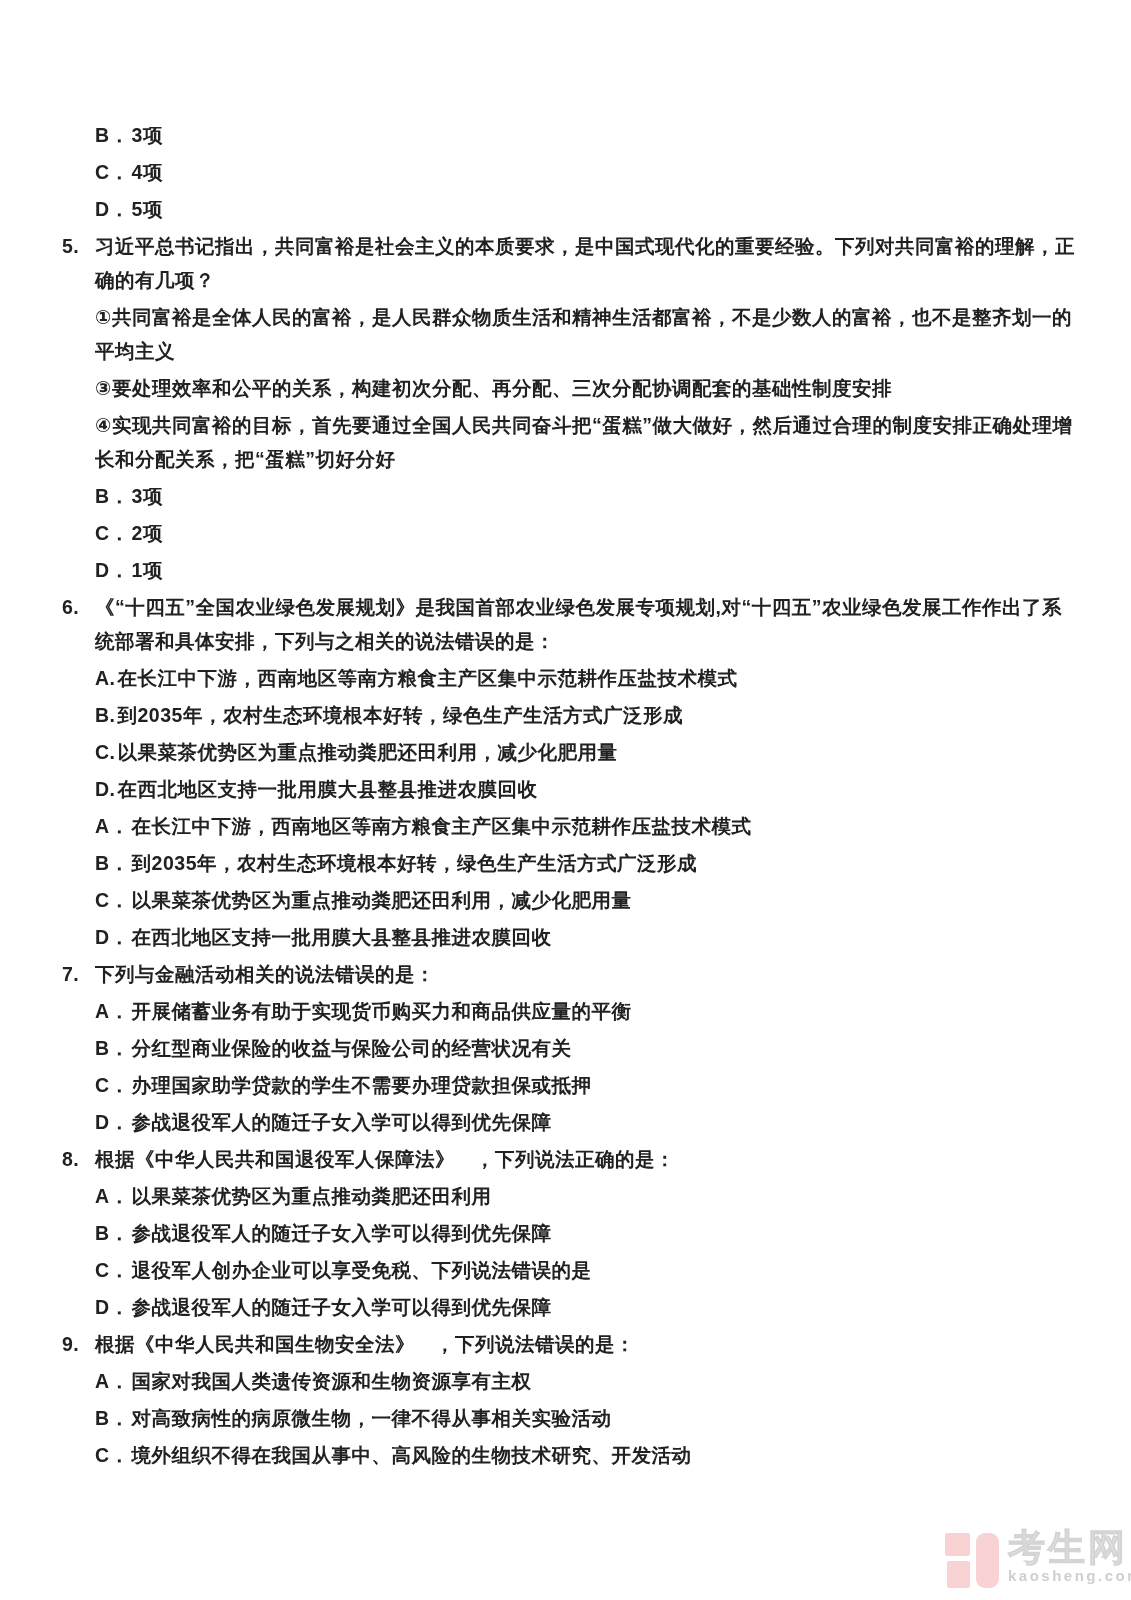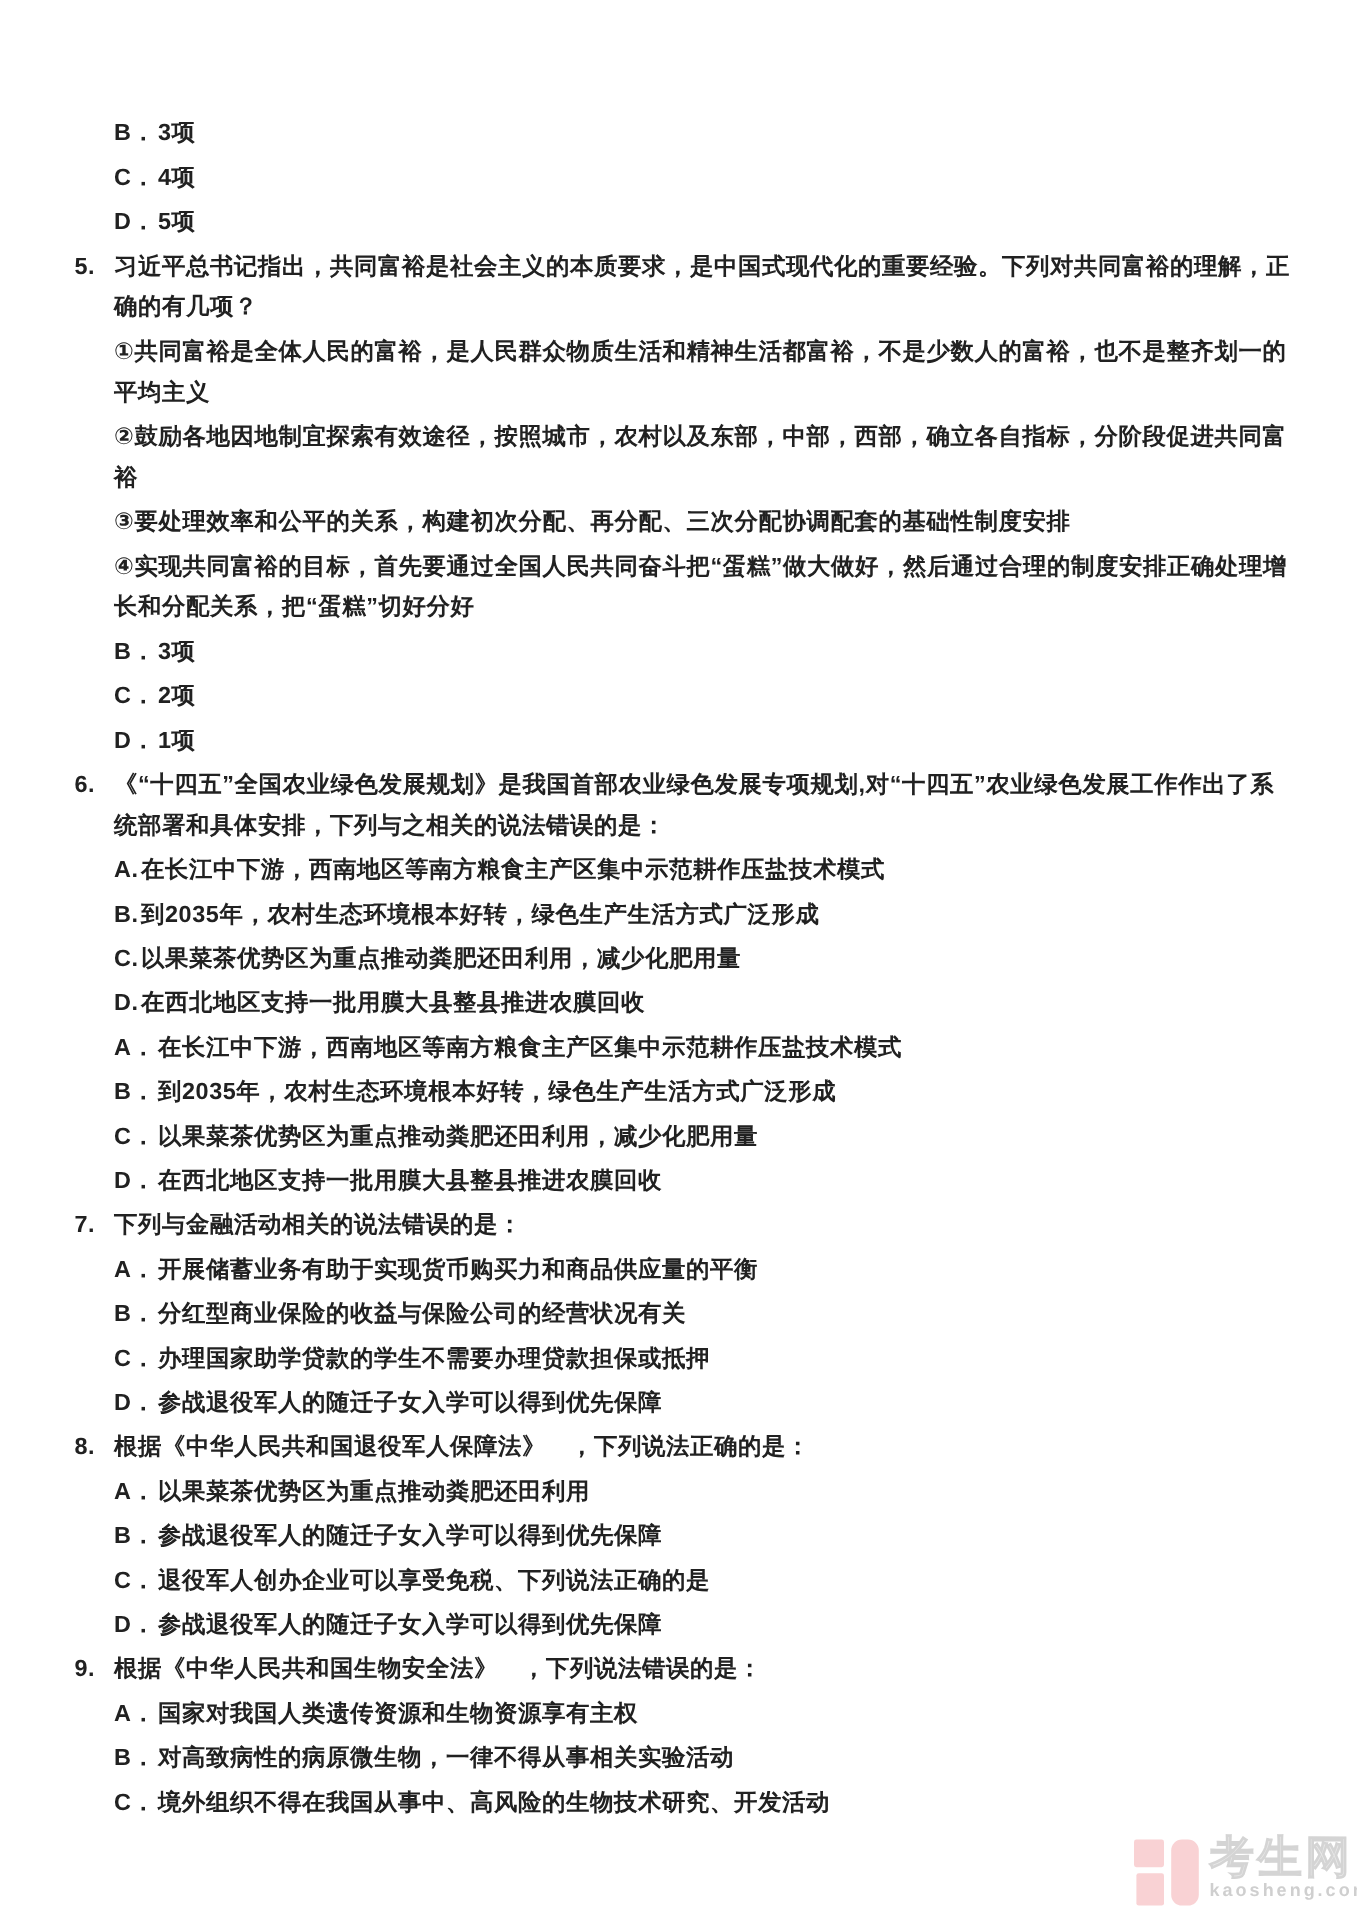--- a/index.html
+++ b/index.html
@@ -5,21 +5,21 @@
   html, body { margin: 0; padding: 0; }
   body {
     width: 1131px; height: 1600px;
     background: #ffffff;
     color: #212121;
     font-family: "Liberation Sans", "DejaVu Sans", sans-serif;
     font-weight: 600;
     position: relative;
     overflow: hidden;
   }
-  #questions { padding: 92px 54px 0 95px; }
+  #questions { padding: 92px 54px 0 95px; margin-top: 24px; }
   .question { margin-top: 2px; }
   .question p {
     margin: 0 0 3px 0;
     font-size: 19.5px;
     line-height: 34px;
     letter-spacing: 0.5px;
   }
   .stem { position: relative; margin-top: 3px !important; }
   .qnum {
     position: absolute;
@@ -63,21 +63,20 @@
 <main>
   <section id="questions">
       <div class="question">
         <p class="option"><span class="opt-prefix">B．</span><span class="opt-text">3项</span></p>
         <p class="option"><span class="opt-prefix">C．</span><span class="opt-text">4项</span></p>
         <p class="option"><span class="opt-prefix">D．</span><span class="opt-text">5项</span></p>
       </div>
       <div class="question">
         <p class="stem"><span class="qnum">5.</span><span>习近平总书记指出，共同富裕是社会主义的本质要求，是中国式现代化的重要经验。下列对共同富裕的理解，正确的有几项？</span></p>
         <p class="sub-item">①共同富裕是全体人民的富裕，是人民群众物质生活和精神生活都富裕，不是少数人的富裕，也不是整齐划一的平均主义</p>
-        <p class="sub-item">②鼓励各地因地制宜探索有效途径，按照城市，农村以及东部，中部，西部，确立各自指标，分阶段促进共同富裕</p>
         <p class="sub-item">③要处理效率和公平的关系，构建初次分配、再分配、三次分配协调配套的基础性制度安排</p>
         <p class="sub-item">④实现共同富裕的目标，首先要通过全国人民共同奋斗把“蛋糕”做大做好，然后通过合理的制度安排正确处理增长和分配关系，把“蛋糕”切好分好</p>
         <p class="option"><span class="opt-prefix">B．</span><span class="opt-text">3项</span></p>
         <p class="option"><span class="opt-prefix">C．</span><span class="opt-text">2项</span></p>
         <p class="option"><span class="opt-prefix">D．</span><span class="opt-text">1项</span></p>
       </div>
       <div class="question">
         <p class="stem"><span class="qnum">6.</span><span>《“十四五”全国农业绿色发展规划》是我国首部农业绿色发展专项规划,对“十四五”农业绿色发展工作作出了系统部署和具体安排，下列与之相关的说法错误的是：</span></p>
         <p class="option"><span class="opt-prefix">A.</span><span class="opt-text">在长江中下游，西南地区等南方粮食主产区集中示范耕作压盐技术模式</span></p>
         <p class="option"><span class="opt-prefix">B.</span><span class="opt-text">到2035年，农村生态环境根本好转，绿色生产生活方式广泛形成</span></p>
@@ -92,21 +91,21 @@
         <p class="stem"><span class="qnum">7.</span><span>下列与金融活动相关的说法错误的是：</span></p>
         <p class="option"><span class="opt-prefix">A．</span><span class="opt-text">开展储蓄业务有助于实现货币购买力和商品供应量的平衡</span></p>
         <p class="option"><span class="opt-prefix">B．</span><span class="opt-text">分红型商业保险的收益与保险公司的经营状况有关</span></p>
         <p class="option"><span class="opt-prefix">C．</span><span class="opt-text">办理国家助学贷款的学生不需要办理贷款担保或抵押</span></p>
         <p class="option"><span class="opt-prefix">D．</span><span class="opt-text">参战退役军人的随迁子女入学可以得到优先保障</span></p>
       </div>
       <div class="question">
         <p class="stem"><span class="qnum">8.</span><span>根据《中华人民共和国退役军人保障法》　，下列说法正确的是：</span></p>
         <p class="option"><span class="opt-prefix">A．</span><span class="opt-text">以果菜茶优势区为重点推动粪肥还田利用</span></p>
         <p class="option"><span class="opt-prefix">B．</span><span class="opt-text">参战退役军人的随迁子女入学可以得到优先保障</span></p>
-        <p class="option"><span class="opt-prefix">C．</span><span class="opt-text">退役军人创办企业可以享受免税、下列说法正确的是</span></p>
+        <p class="option"><span class="opt-prefix">C．</span><span class="opt-text">退役军人创办企业可以享受免税、下列说法错误的是</span></p>
         <p class="option"><span class="opt-prefix">D．</span><span class="opt-text">参战退役军人的随迁子女入学可以得到优先保障</span></p>
       </div>
       <div class="question">
         <p class="stem"><span class="qnum">9.</span><span>根据《中华人民共和国生物安全法》　，下列说法错误的是：</span></p>
         <p class="option"><span class="opt-prefix">A．</span><span class="opt-text">国家对我国人类遗传资源和生物资源享有主权</span></p>
         <p class="option"><span class="opt-prefix">B．</span><span class="opt-text">对高致病性的病原微生物，一律不得从事相关实验活动</span></p>
         <p class="option"><span class="opt-prefix">C．</span><span class="opt-text">境外组织不得在我国从事中、高风险的生物技术研究、开发活动</span></p>
       </div>
     </section>
 

